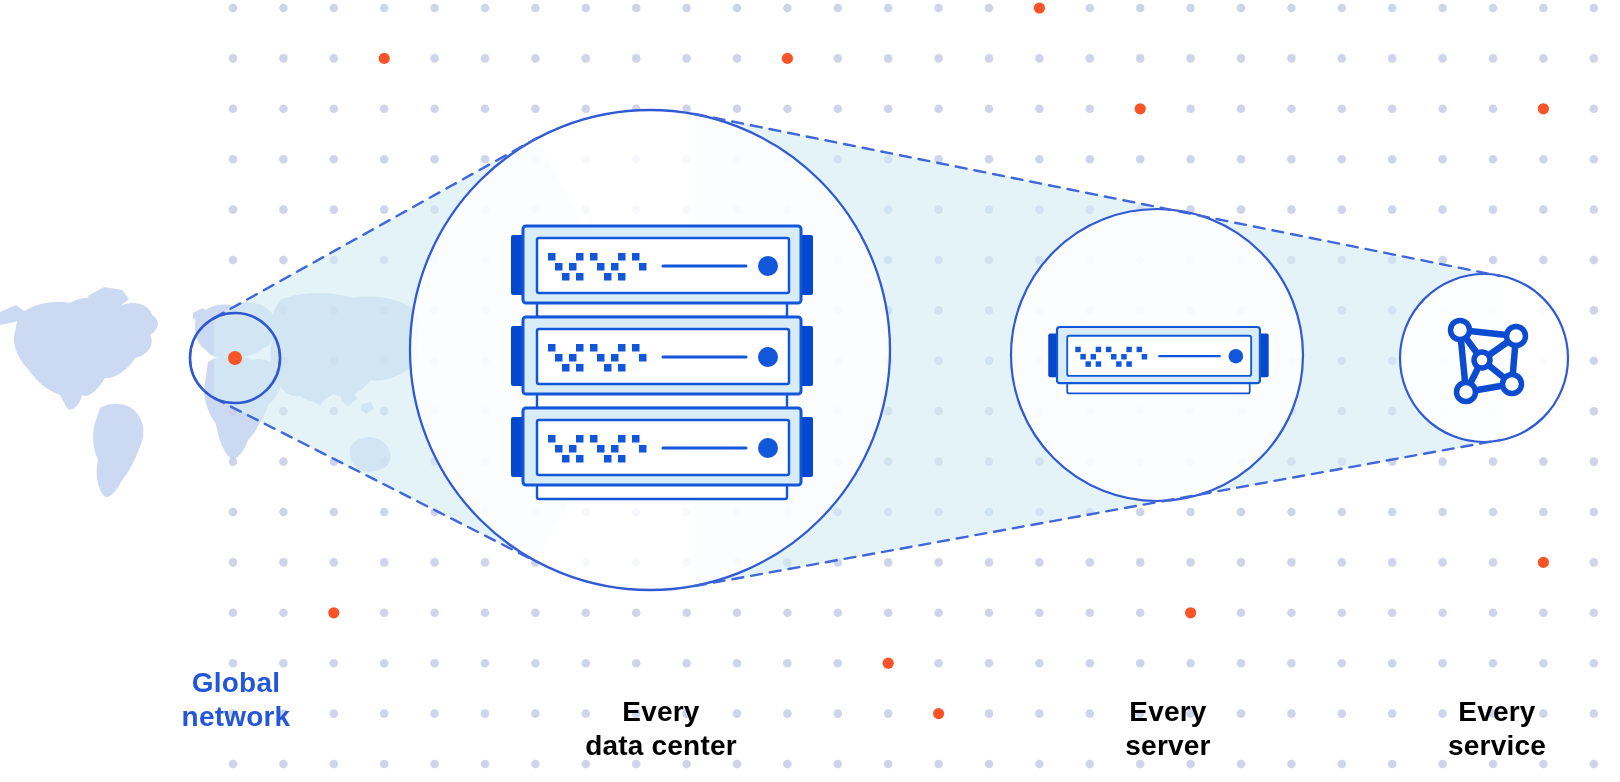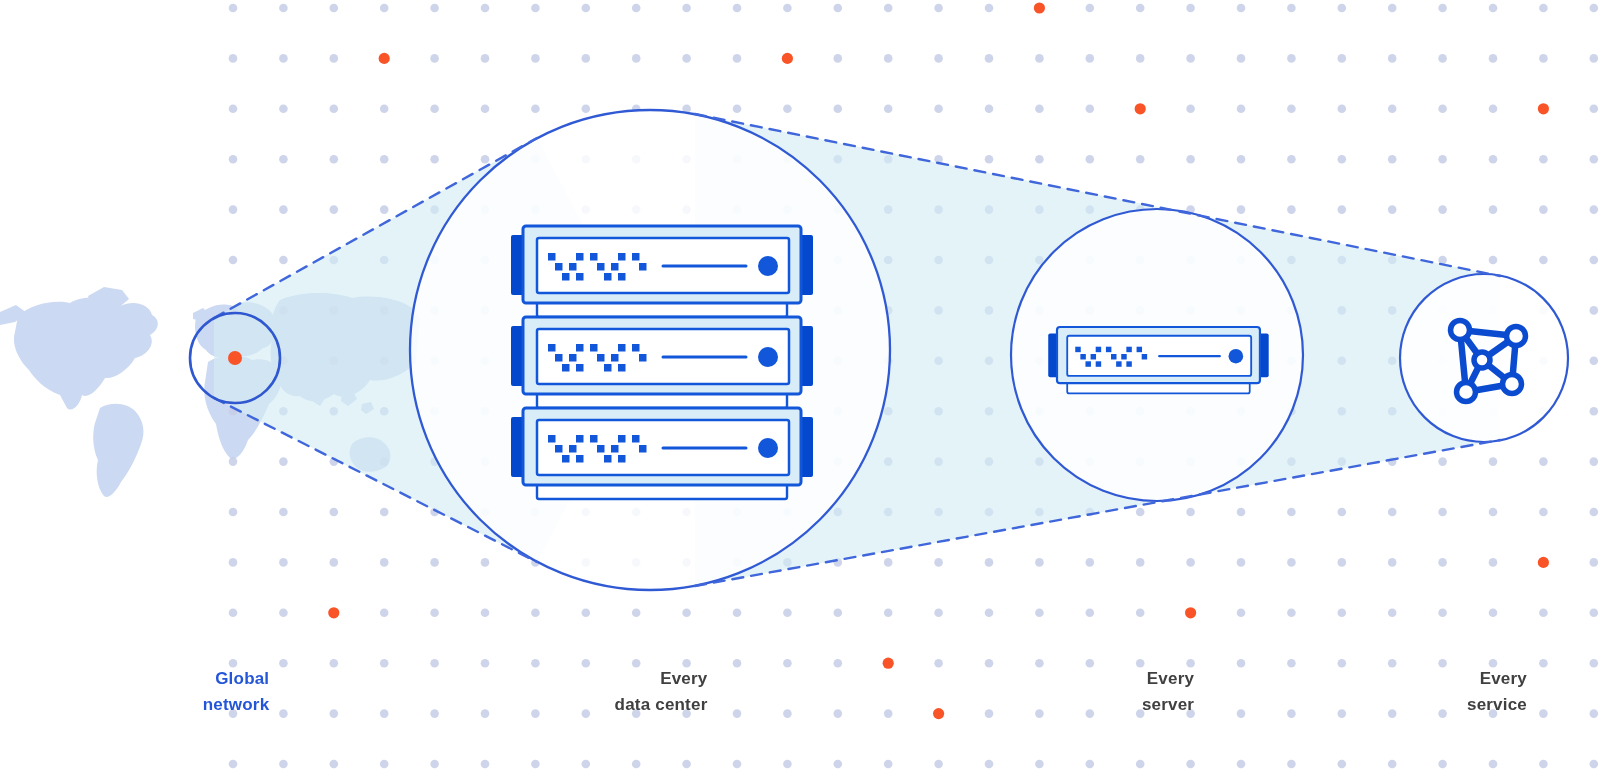--- a/index.html
+++ b/index.html
@@ -1,23 +1,23 @@
 <!DOCTYPE html>
 <html><head>
 <meta charset="utf-8">
 <style>
   html,body{margin:0;padding:0;background:#fff;}
   .canvas{position:relative;width:1620px;height:782px;background:#fff;overflow:hidden;
           font-family:"Liberation Sans",sans-serif;}
   .canvas svg.scene{position:absolute;left:0;top:0;}
   .stage-label{position:absolute;top:666px;transform:translateX(-50%);
 ated:0;
-               font-size:17px;font-weight:bold;line-height:26px;text-align:right;
+               font-size:28px;font-weight:bold;line-height:34px;text-align:center;
                white-space:pre-line;letter-spacing:.2px;}
-  .stage-label.dark{color:#404040;}
+  .stage-label.dark{color:#000000;margin-top:29px;}
   .stage-label.blue{color:#2456d8;}
 </style>
 </head>
 <body>
 
 <div class="canvas">
 
   <svg class="scene" width="1620" height="782" viewBox="0 0 1620 782">
 
     <g id="world-map" fill="#ccd9f2">

